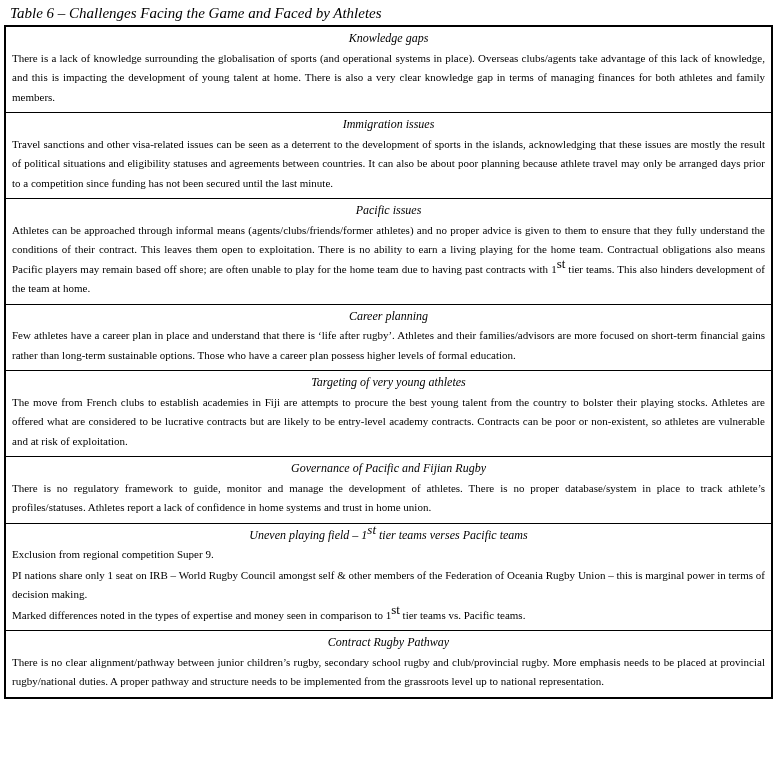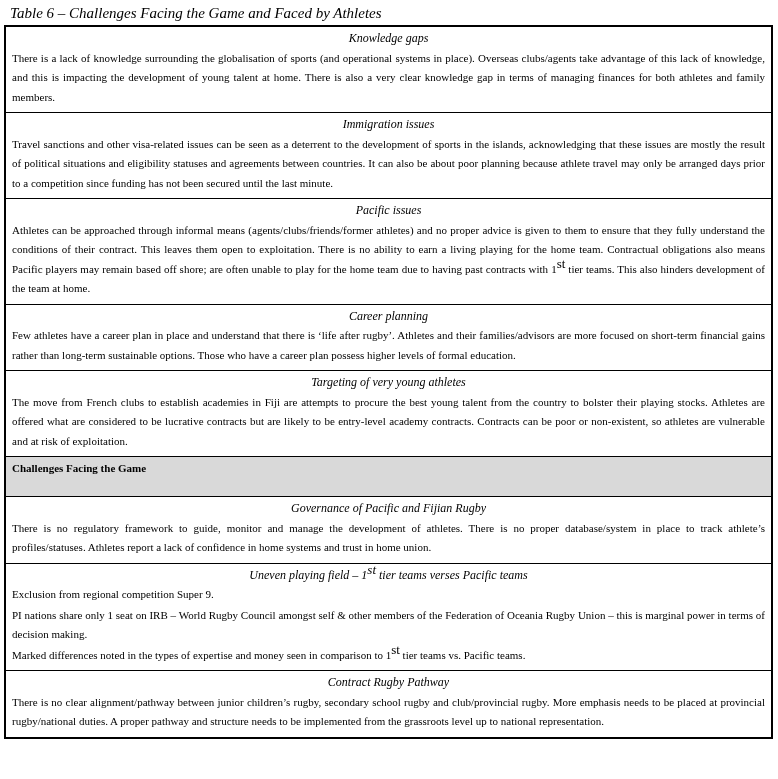--- a/index.html
+++ b/index.html
@@ -88,23 +88,20 @@
         </td>
       </tr>
 
       <tr>
         <td>
           <div class="challenge-heading">Targeting of very young athletes</div>
           <p>The move from French clubs to establish academies in Fiji are attempts to procure the best young talent from the country to bolster their playing stocks. Athletes are offered what are considered to be lucrative contracts but are likely to be entry-level academy contracts. Contracts can be poor or non-existent, so athletes are vulnerable and at risk of exploitation.</p>
         </td>
       </tr>
 
-      <tr>
-        <td class="sec h2">Challenges Facing the Game</td>
-      </tr>
 
       <tr>
         <td>
           <div class="challenge-heading">Governance of Pacific and Fijian Rugby</div>
           <p>There is no regulatory framework to guide, monitor and manage the development of athletes. There is no proper database/system in place to track athlete’s profiles/statuses. Athletes report a lack of confidence in home systems and trust in home union.</p>
         </td>
       </tr>
 
       <tr>
         <td>

